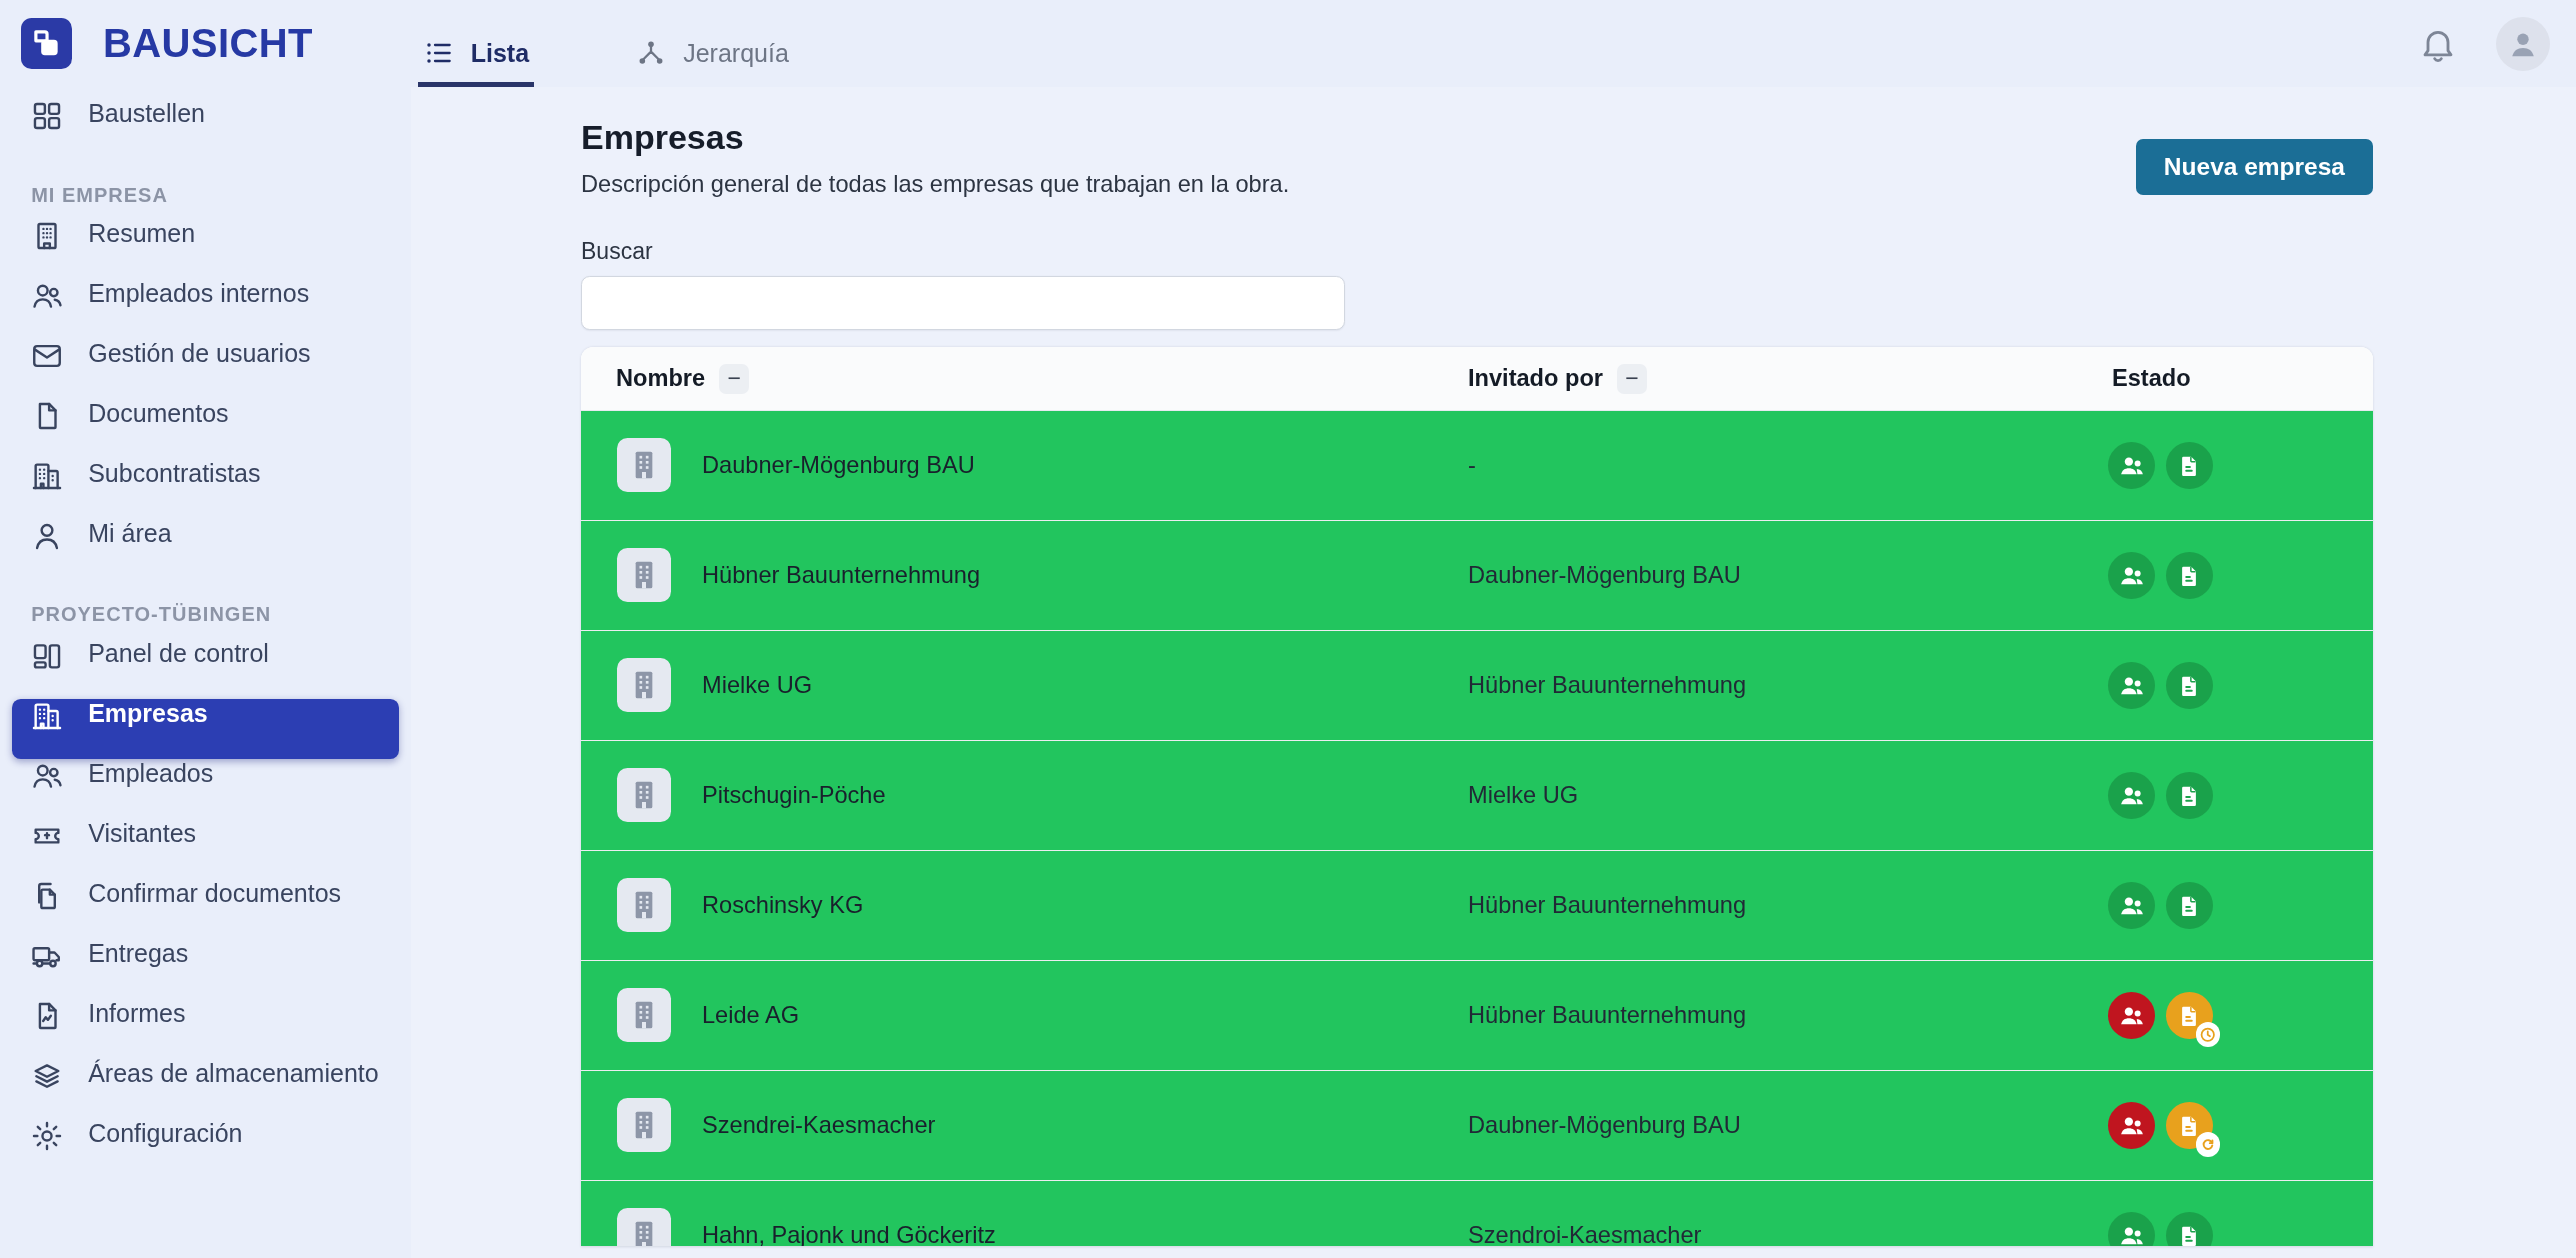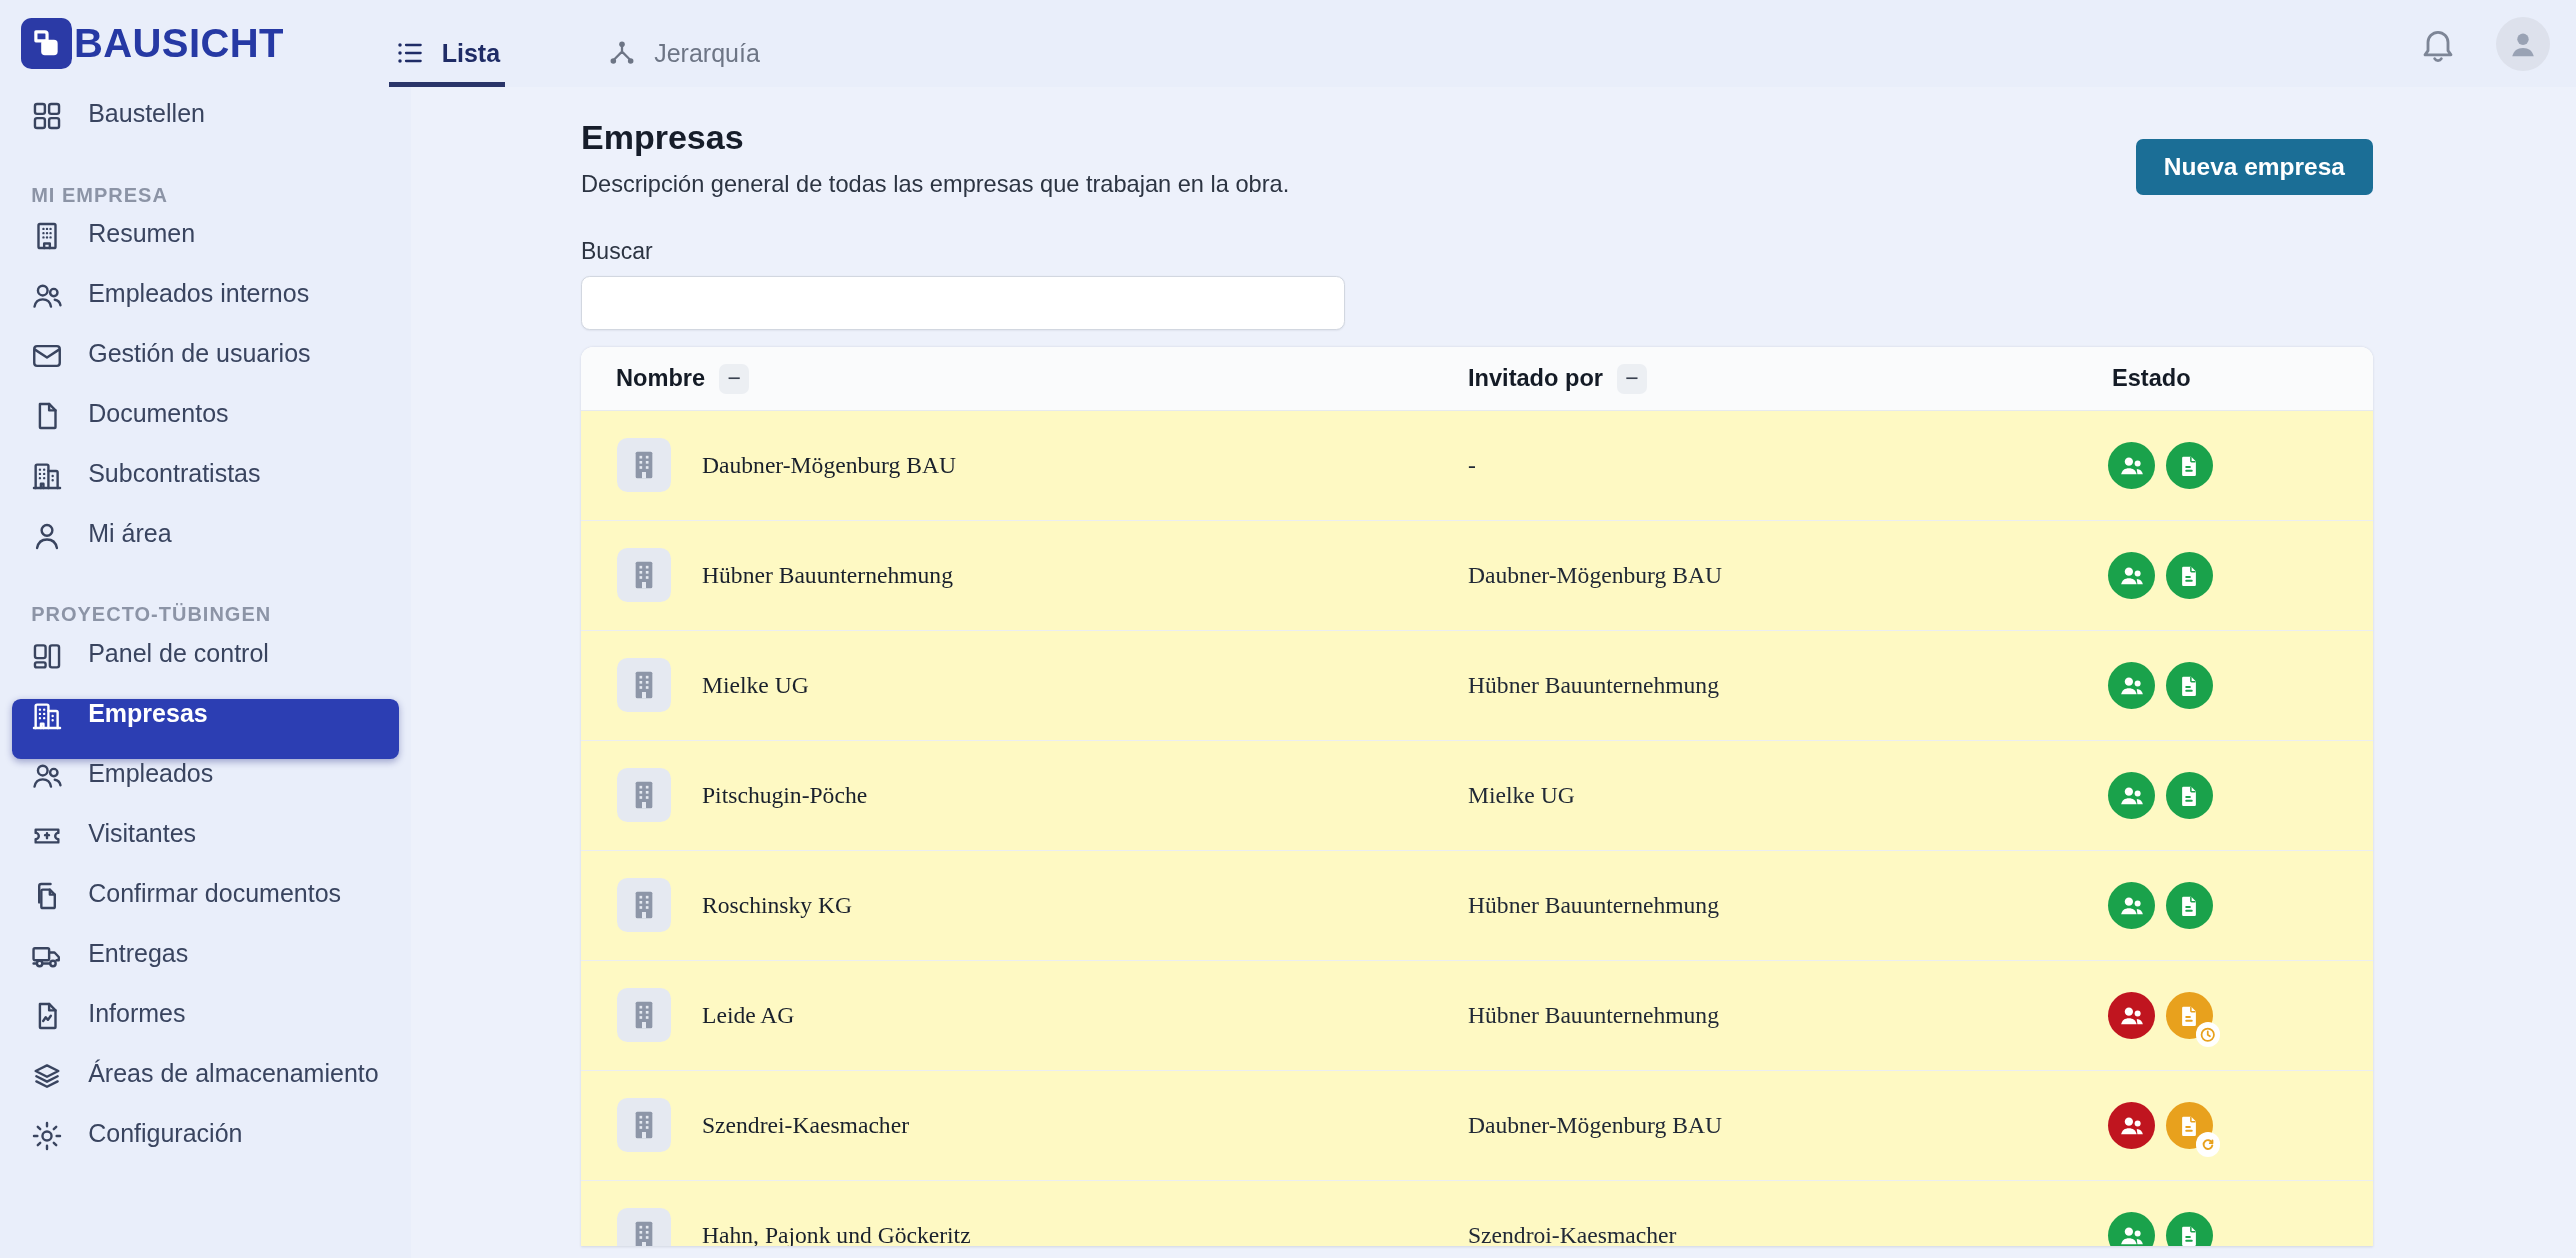--- a/index.html
+++ b/index.html
@@ -1,20 +1,20 @@
 <!DOCTYPE html>
 <html style="font-size:14px"><head>
 <meta charset="utf-8">
 <style>
   html,body{margin:0;padding:0;background:#e9eefa;}
   .app{position:relative;width:2576px;height:1258px;background:#e9eefa;font-family:"Liberation Sans",sans-serif;overflow:hidden;}
 
   
   .topbar{position:absolute;top:0;left:0;width:100%;height:87px;display:flex;align-items:stretch;}
-  .brand{display:flex;align-items:center;gap:2px;margin-left:21px;cursor:pointer;}
+  .brand{display:flex;align-items:center;gap:31px;margin-left:21px;cursor:pointer;}
   .brand-icon svg{width:51px;height:51px;display:block;}
   .brand-text{font-size:40px;font-weight:800;color:#2639a4;letter-spacing:0.4px;}
   .tabs{display:flex;margin-left:105px;gap:96px;}
   .tab{display:flex;align-items:center;gap:15.7px;font-size:25px;color:#6d7585;border-bottom:5.2px solid transparent;padding:0 5.2px;cursor:pointer;box-sizing:border-box;margin-top:24px;}
   .tab .svg-icon svg{width:32px;height:32px;display:block;}
   .tab.active{color:#1f2c66;border-color:#2a3569;font-weight:600;}
   .topbar-right{margin-left:auto;display:flex;align-items:center;gap:38px;margin-right:26px;}
   .icon-btn{background:none;border:none;padding:0;color:#7d8596;cursor:pointer;}
   .icon-btn svg{width:40px;height:40px;display:block;}
   .avatar{width:54px;height:54px;border-radius:50%;background:#dde1ec;display:flex;align-items:center;justify-content:center;border:none;color:#99a2b4;cursor:pointer;padding:0;}
@@ -35,21 +35,21 @@
   .btn-primary{position:absolute;top:52px;right:0;height:56px;padding:0 28px;background:#1b6e96;color:#fff;font-size:24.5px;font-weight:600;border:none;border-radius:7px;cursor:pointer;font-family:inherit;}
   .search-label{display:block;margin-top:40px;font-size:23px;color:#2c3442;}
   .search-input{display:block;margin-top:10.5px;width:764px;height:54px;box-sizing:border-box;border:0.9px solid #d2d7e0;border-radius:8.7px;background:#fff;padding:0 19px;font-size:23.6px;color:#222;box-shadow:0 0.9px 1.7px rgba(16,24,40,.06);font-family:inherit;outline:none;}
 
   
   .card{position:absolute;left:0;top:260px;width:1792px;bottom:12px;background:#fff;border-radius:12.2px 12.2px 0 0;box-shadow:0 0.9px 2.6px rgba(16,24,40,.12);overflow:hidden;}
   .thead{position:relative;height:63px;background:#fafbfc;border-bottom:0.9px solid #e7eaef;}
   .th{position:absolute;top:0;height:100%;display:flex;align-items:center;gap:14px;font-size:23.6px;font-weight:700;color:#141b26;}
   .th.c0{left:35px;} .th.c1{left:887px;} .th.c2{left:1531px;}
   .sort-chip{width:30px;height:30px;border-radius:7px;background:#eceff3;border:none;font-size:23px;line-height:1;color:#394150;display:flex;align-items:center;justify-content:center;cursor:pointer;padding:0;}
-  .row{position:relative;height:109px;border-bottom:0.9px solid #eceef1;background:#fef9c3;cursor:pointer;font-family:Liberation Serif, serif;}
+  .row{position:relative;height:109px;border-bottom:0.9px solid #eceef1;background:#22c55e;cursor:pointer;}
   .avatar-sq{position:absolute;left:36px;top:27px;width:54px;height:54px;border-radius:10.5px;background:#e5e9f1;color:#8d96a8;display:flex;align-items:center;justify-content:center;}
   .avatar-sq svg{width:40px;height:40px;display:block;}
   .cell-name{position:absolute;left:121px;top:0;height:100%;display:flex;align-items:center;font-size:23.6px;font-weight:500;color:#19202c;}
   .cell-invited{position:absolute;left:887px;top:0;height:100%;display:flex;align-items:center;font-size:23.6px;color:#212936;}
   .cell-status{position:absolute;left:1527px;top:0;height:100%;display:flex;align-items:center;gap:10.5px;}
   .status-circle{position:relative;width:47px;height:47px;border-radius:50%;display:flex;align-items:center;justify-content:center;}
   .status-circle svg{width:30px;height:30px;display:block;}
   .sc-ok{background:#1aa24b;color:#1aa24b;}
   .sc-error{background:#c0151f;color:#c0151f;}
   .sc-warning{background:#e8a11d;color:#e8a11d;}

